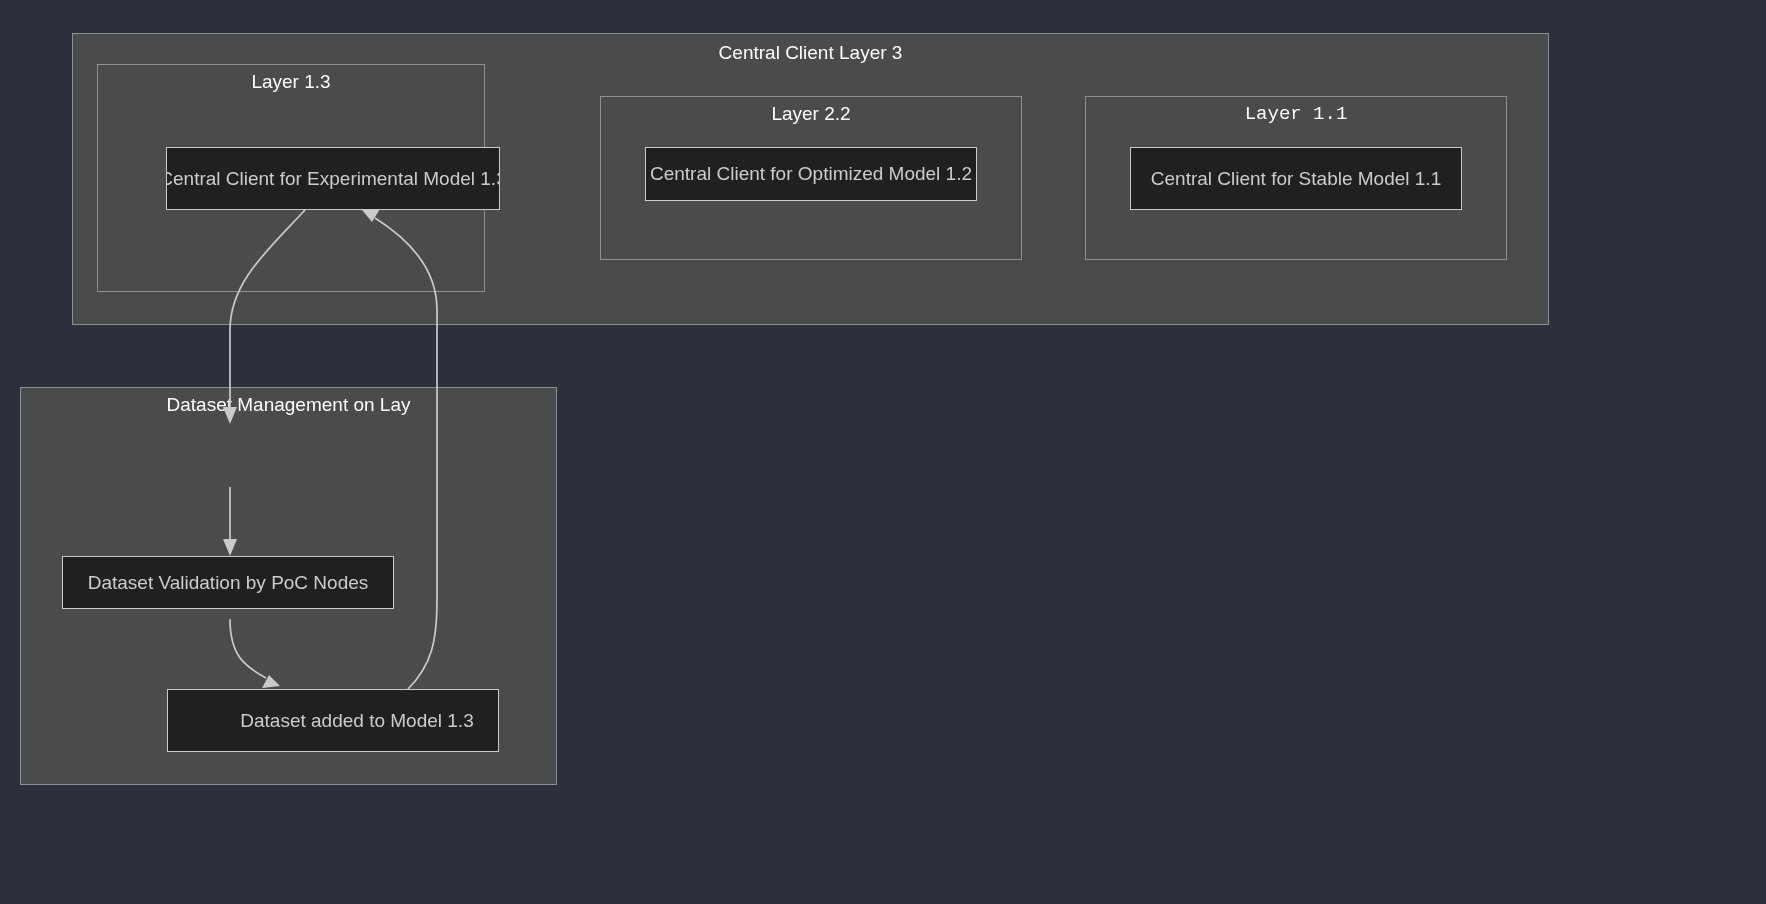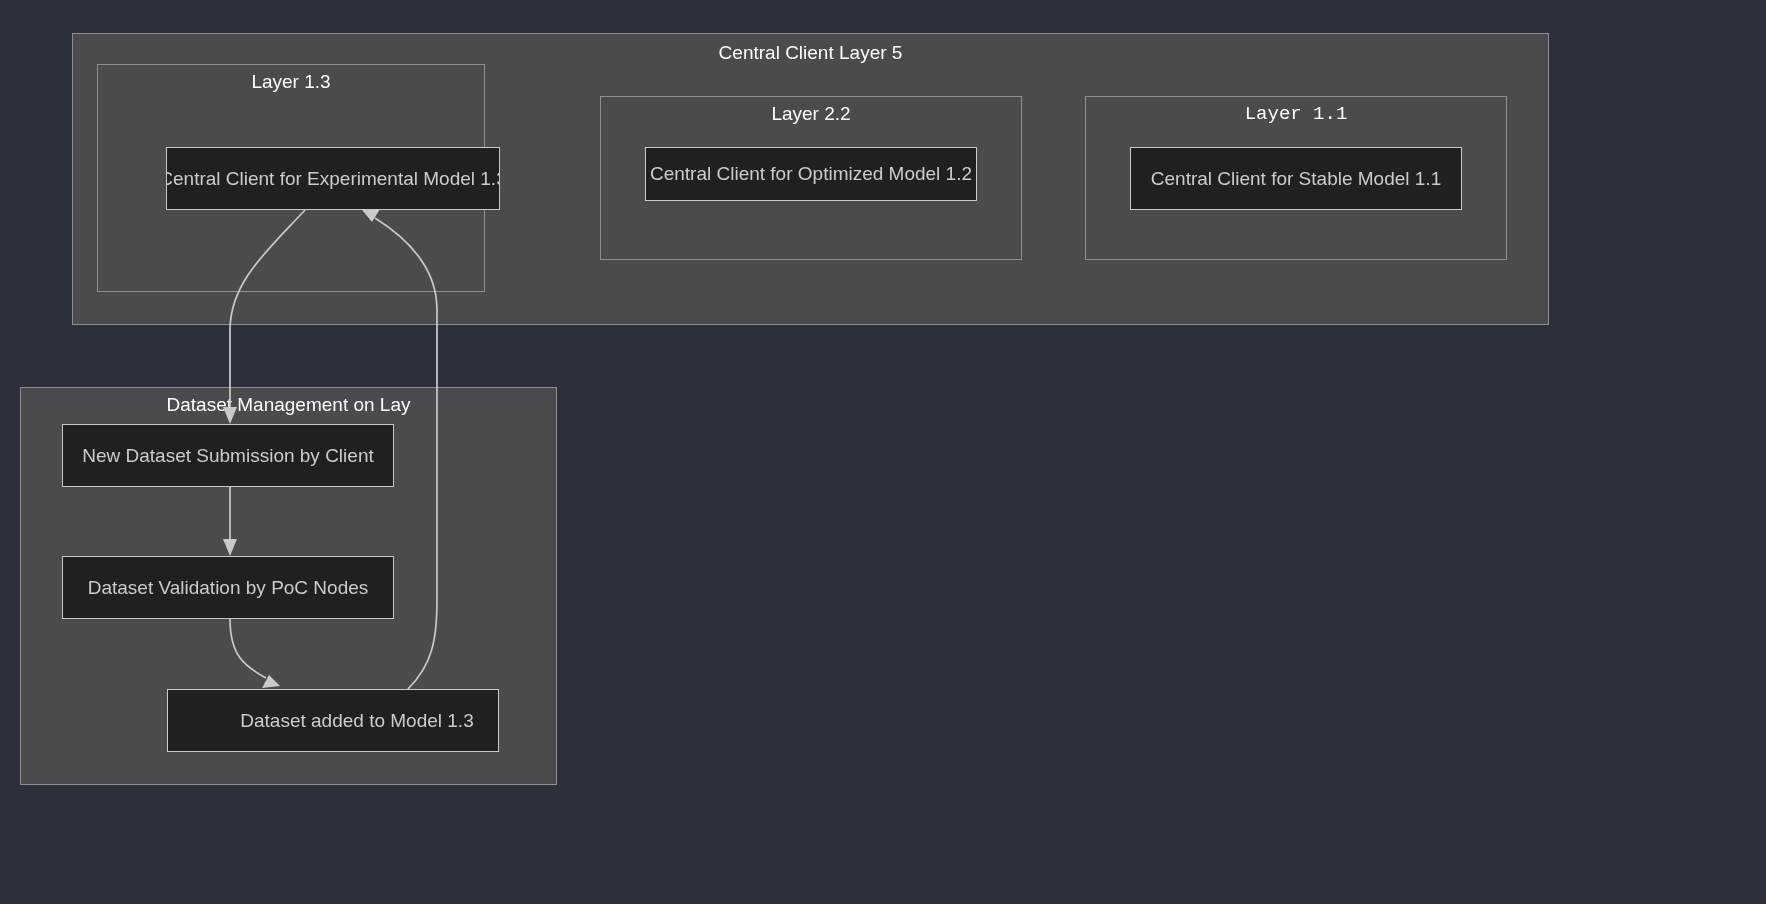--- a/index.html
+++ b/index.html
@@ -77,21 +77,21 @@
     fill: #c9cacb;
     stroke: none;
   }
 </style>
 </head>
 <body>
 
 <div id="canvas">
 
   <div class="cluster" id="cl-central" style="left: 72px; top: 33px; width: 1477px; height: 292px;">
-    <div class="cluster-title" id="cl-central-title" style="top: 8px;">Central Client Layer 5</div>
+    <div class="cluster-title" id="cl-central-title" style="top: 8px;">Central Client Layer 3</div>
   </div>
 
   <div class="cluster" id="cl-l13" style="left: 97px; top: 64px; width: 388px; height: 228px;">
     <div class="cluster-title" id="cl-l13-title" style="top: 6px;">Layer 1.3</div>
   </div>
 
   <div class="cluster" id="cl-l12" style="left: 600px; top: 96px; width: 422px; height: 164px;">
     <div class="cluster-title" id="cl-l12-title" style="top: 6px;">Layer 2.2</div>
   </div>
 
@@ -131,25 +131,22 @@
   </div>
 
   <div class="node" id="nd-opt" style="left: 645px; top: 147px; width: 332px; height: 54px;">
     <span class="node-label">Central Client for Optimized Model 1.2</span>
   </div>
 
   <div class="node" id="nd-stb" style="left: 1130px; top: 147px; width: 332px; height: 63px;">
     <span class="node-label">Central Client for Stable Model 1.1</span>
   </div>
 
-  <div class="node" id="nd-new" style="left: 62px; top: 424px; width: 332px; height: 63px;">
-    <span class="node-label">New Dataset Submission by Client</span>
-  </div>
 
-  <div class="node" id="nd-val" style="left: 62px; top: 556px; width: 332px; height: 63px;">
+  <div class="node" id="nd-val" style="left: 62px; top: 556px; width: 332px; height: 53px;">
     <span class="node-label">Dataset Validation by PoC Nodes</span>
   </div>
 
   <div class="node" id="nd-add" style="left: 167px; top: 689px; width: 332px; height: 63px; padding-left: 48px;">
     <span class="node-label">Dataset added to Model 1.3</span>
   </div>
 
 </div>
 
 </body></html>

